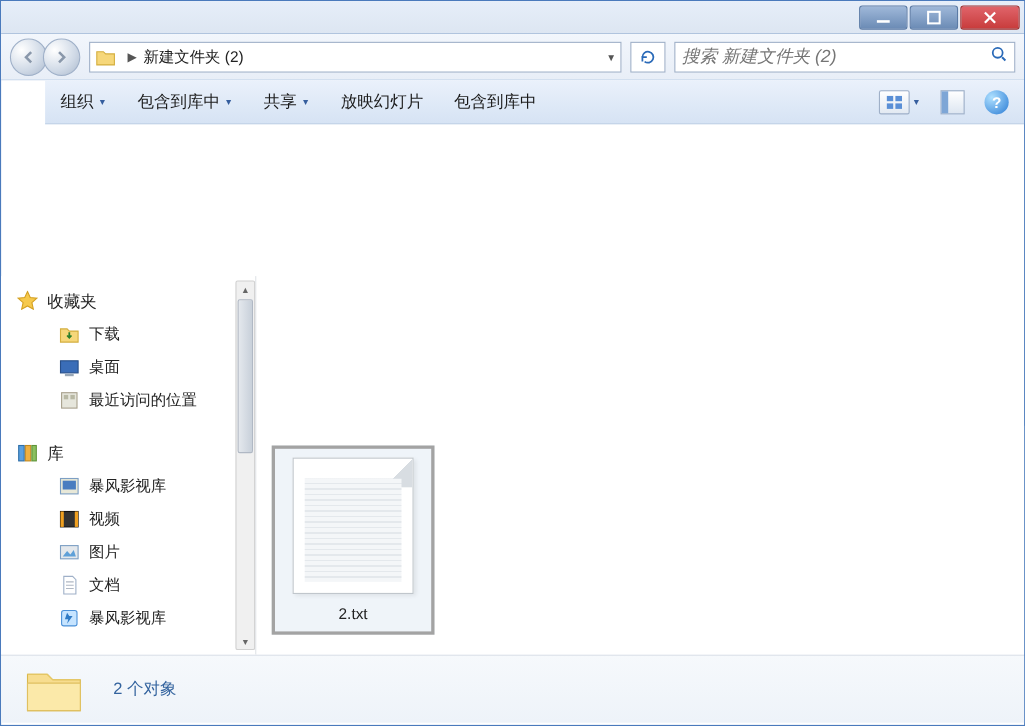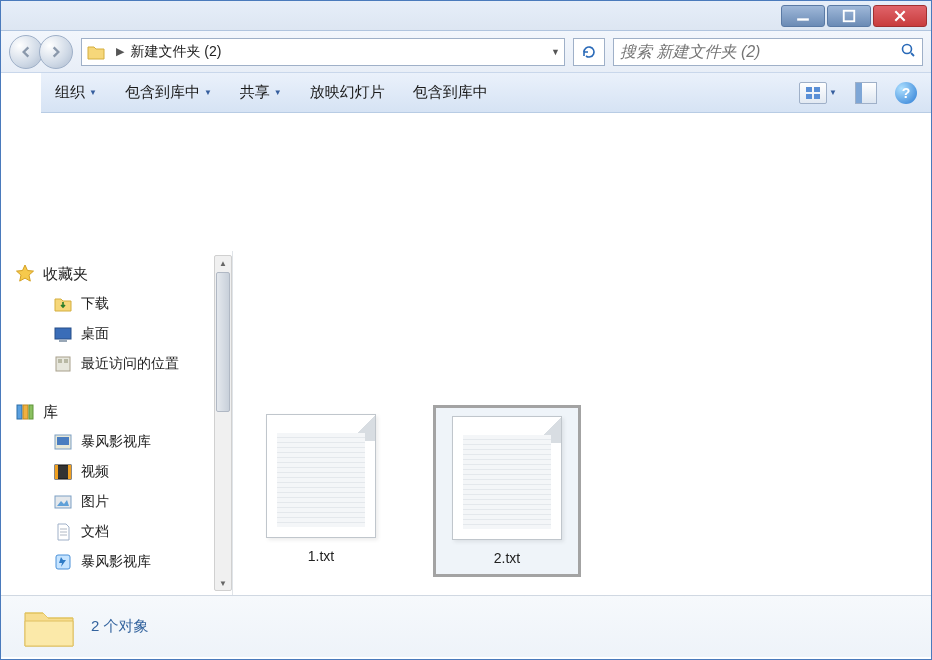--- a/index.html
+++ b/index.html
@@ -54,21 +54,21 @@
 
 .content { flex: 1; background: #fff; padding: 18px 14px; display: flex; gap: 38px; align-items: flex-start; }
 .fileitem { width: 148px; display: flex; flex-direction: column; align-items: center; padding: 8px; border: 1px solid transparent; }
 .fileitem.selected { border: 3px solid #a3a3a3; background: rgba(125,162,206,0.12); }
 .fileicon { width: 110px; height: 124px; background: #fff; border: 1px solid #c0c6cc; box-shadow: 2px 2px 4px rgba(0,0,0,0.08); position: relative; overflow: hidden; }
 .fileicon::before { content:""; position:absolute; top:0; right:0; width:26px; height:26px; background: linear-gradient(135deg, transparent 50%, #d8dde2 50%); }
 .fileicon .lines { position:absolute; left:10px; right:10px; top:18px; bottom:10px; background: repeating-linear-gradient(#f4f6f8, #f4f6f8 4px, #e4e8ec 4px, #e4e8ec 5px); }
 .filelabel { margin-top: 10px; font-size: 14px; color: #222; }
 
 
-.statusbar { height: 62px; border-top: 1px solid #d0d8e2; background: linear-gradient(#f6f9fc, #eef3f9); display: flex; align-items: center; padding: 16px 20px; gap: 14px; }
+.statusbar { height: 62px; border-top: 1px solid #d0d8e2; background: linear-gradient(#f6f9fc, #eef3f9); display: flex; align-items: center; padding: 16px 20px; gap: 26px; }
 .status-foldericon { width: 56px; height: 48px; }
 .status-text { font-size: 15px; color: #33639e; }
 
 
 .tri { display:inline-block; }
 </style>
 </head>
 <body>
 
 <div class="window">
@@ -276,26 +276,20 @@
       </div>
 
       <div class="scrolltrack">
         <div class="scrollarrow up">▲</div>
         <div class="scrollthumb"></div>
         <div class="scrollarrow down">▼</div>
       </div>
     </div>
 
     <div class="content">
-      <div class="fileitem">
-        <div class="fileicon">
-            <div class="lines"></div>
-          </div>
-        <div class="filelabel">1.txt</div>
-      </div>
       <div class="fileitem selected">
         <div class="fileicon">
             <div class="lines"></div>
           </div>
         <div class="filelabel">2.txt</div>
       </div>
     </div>
   </div>
 
   <div class="statusbar">

